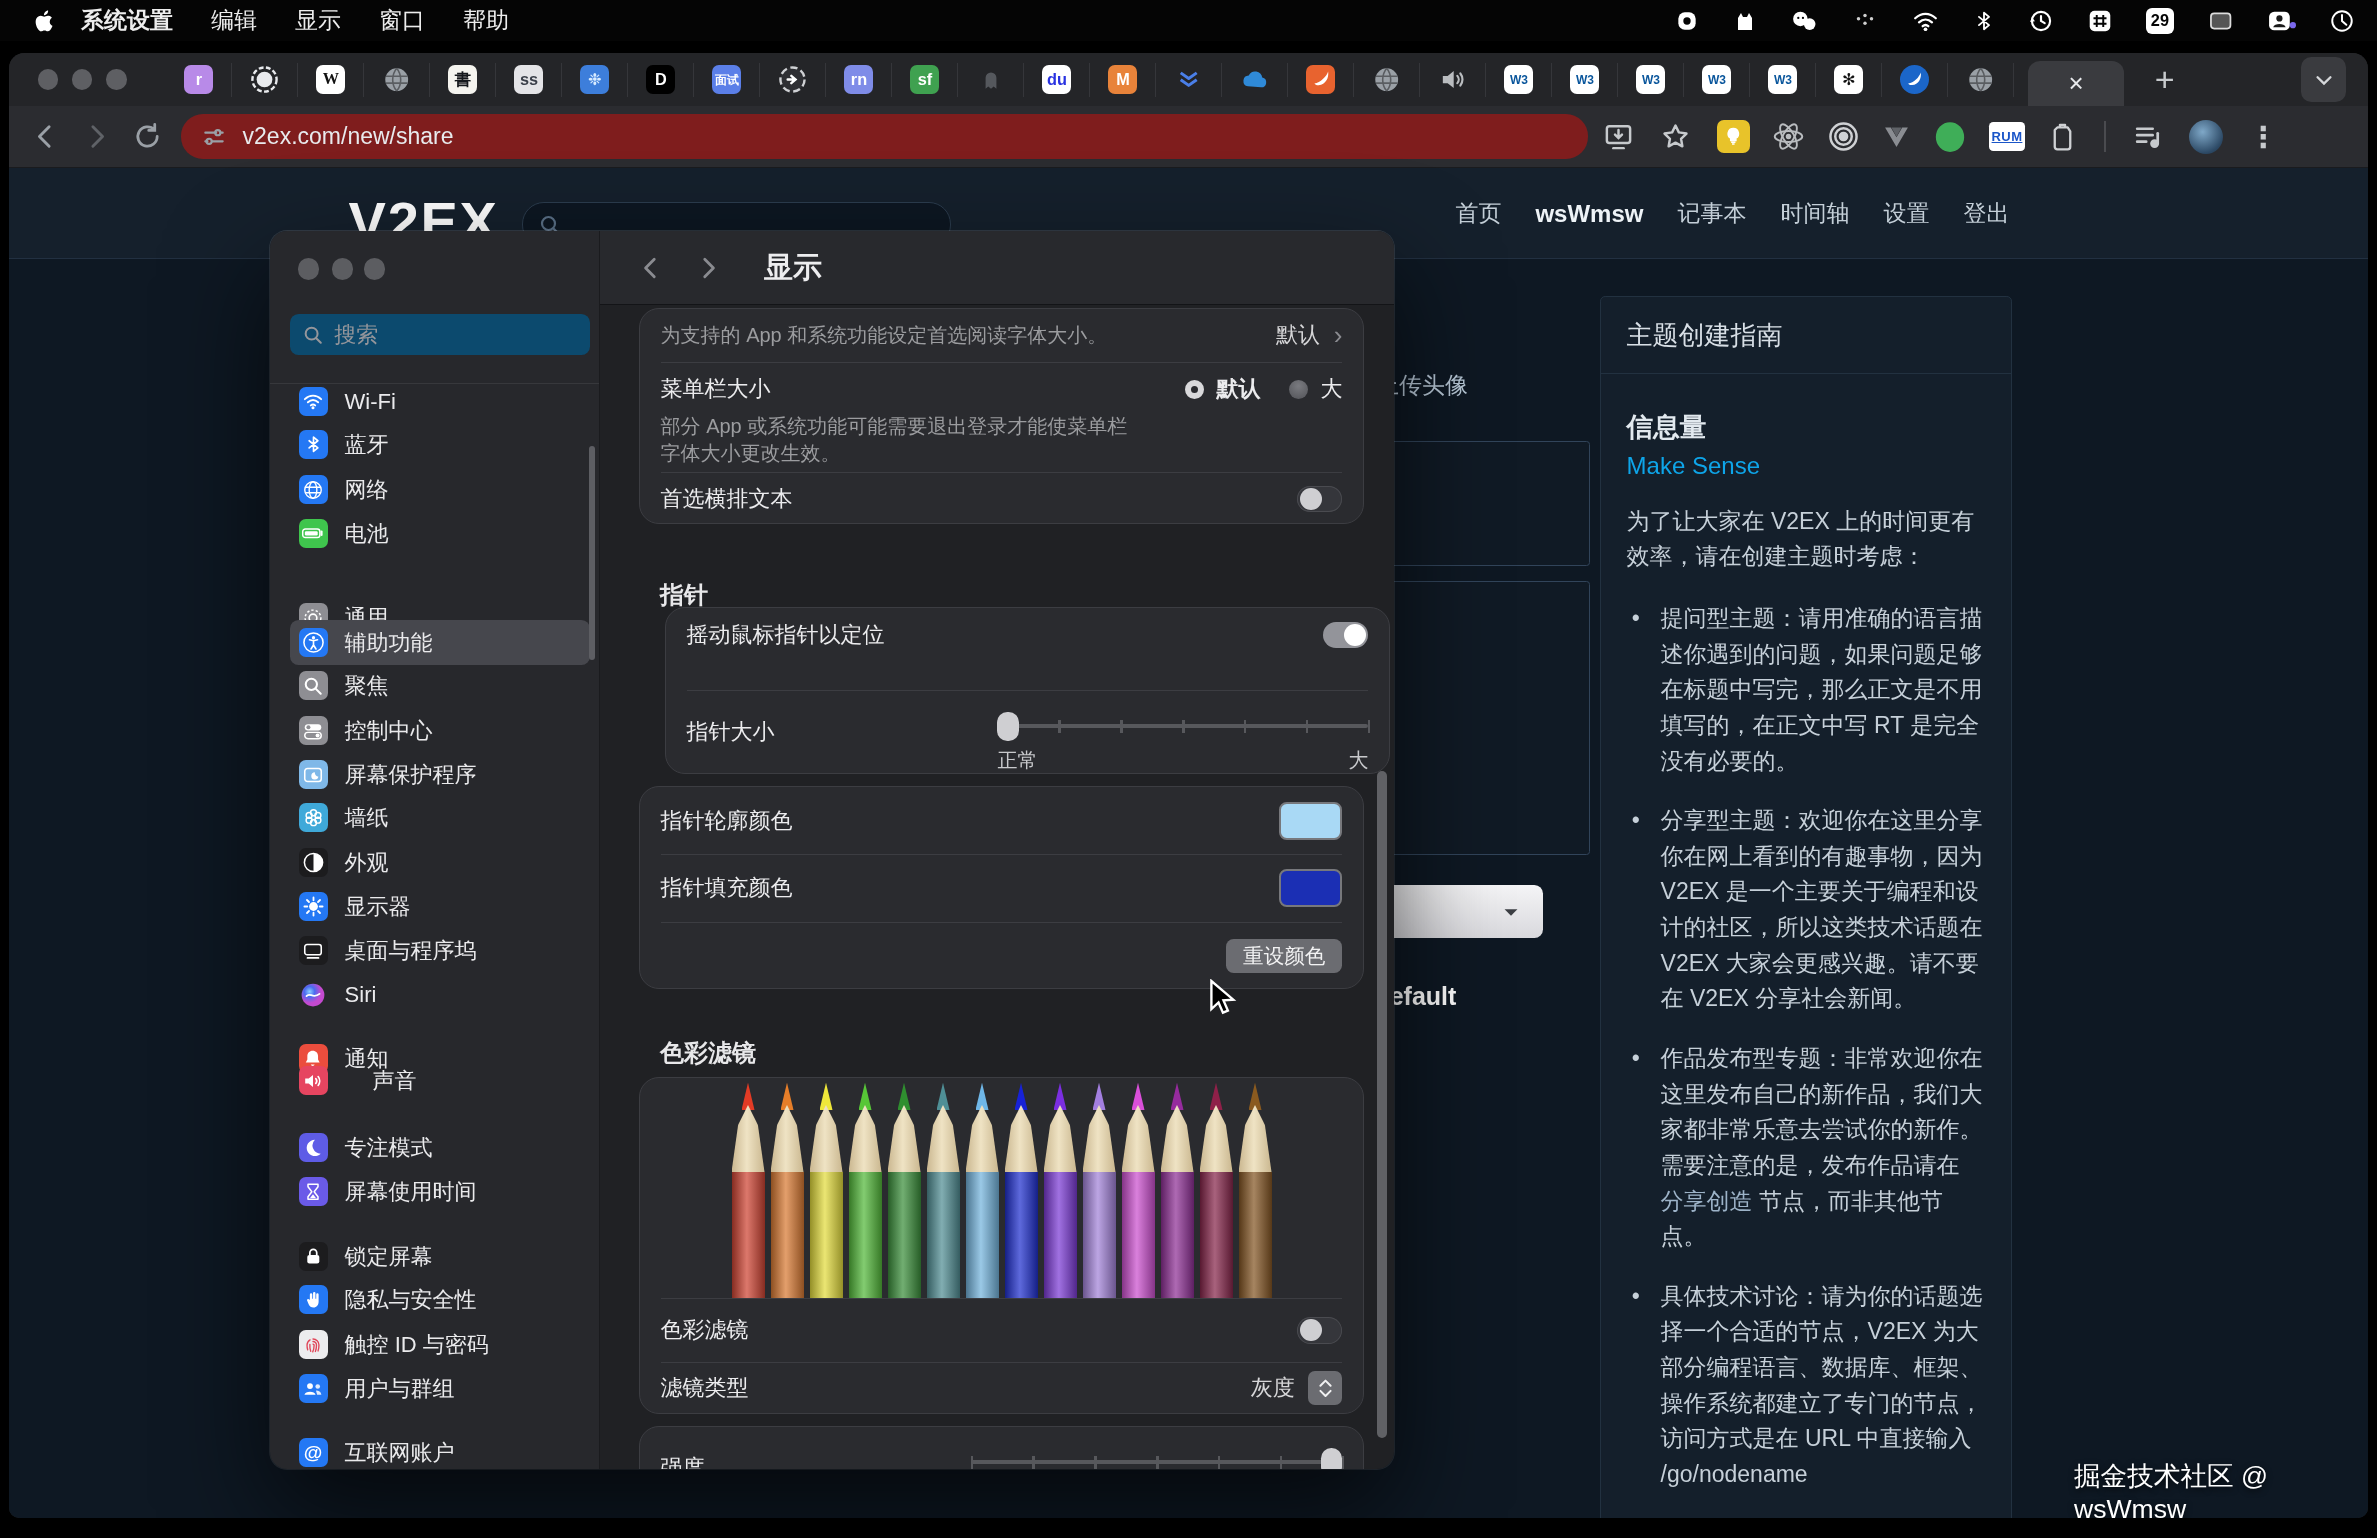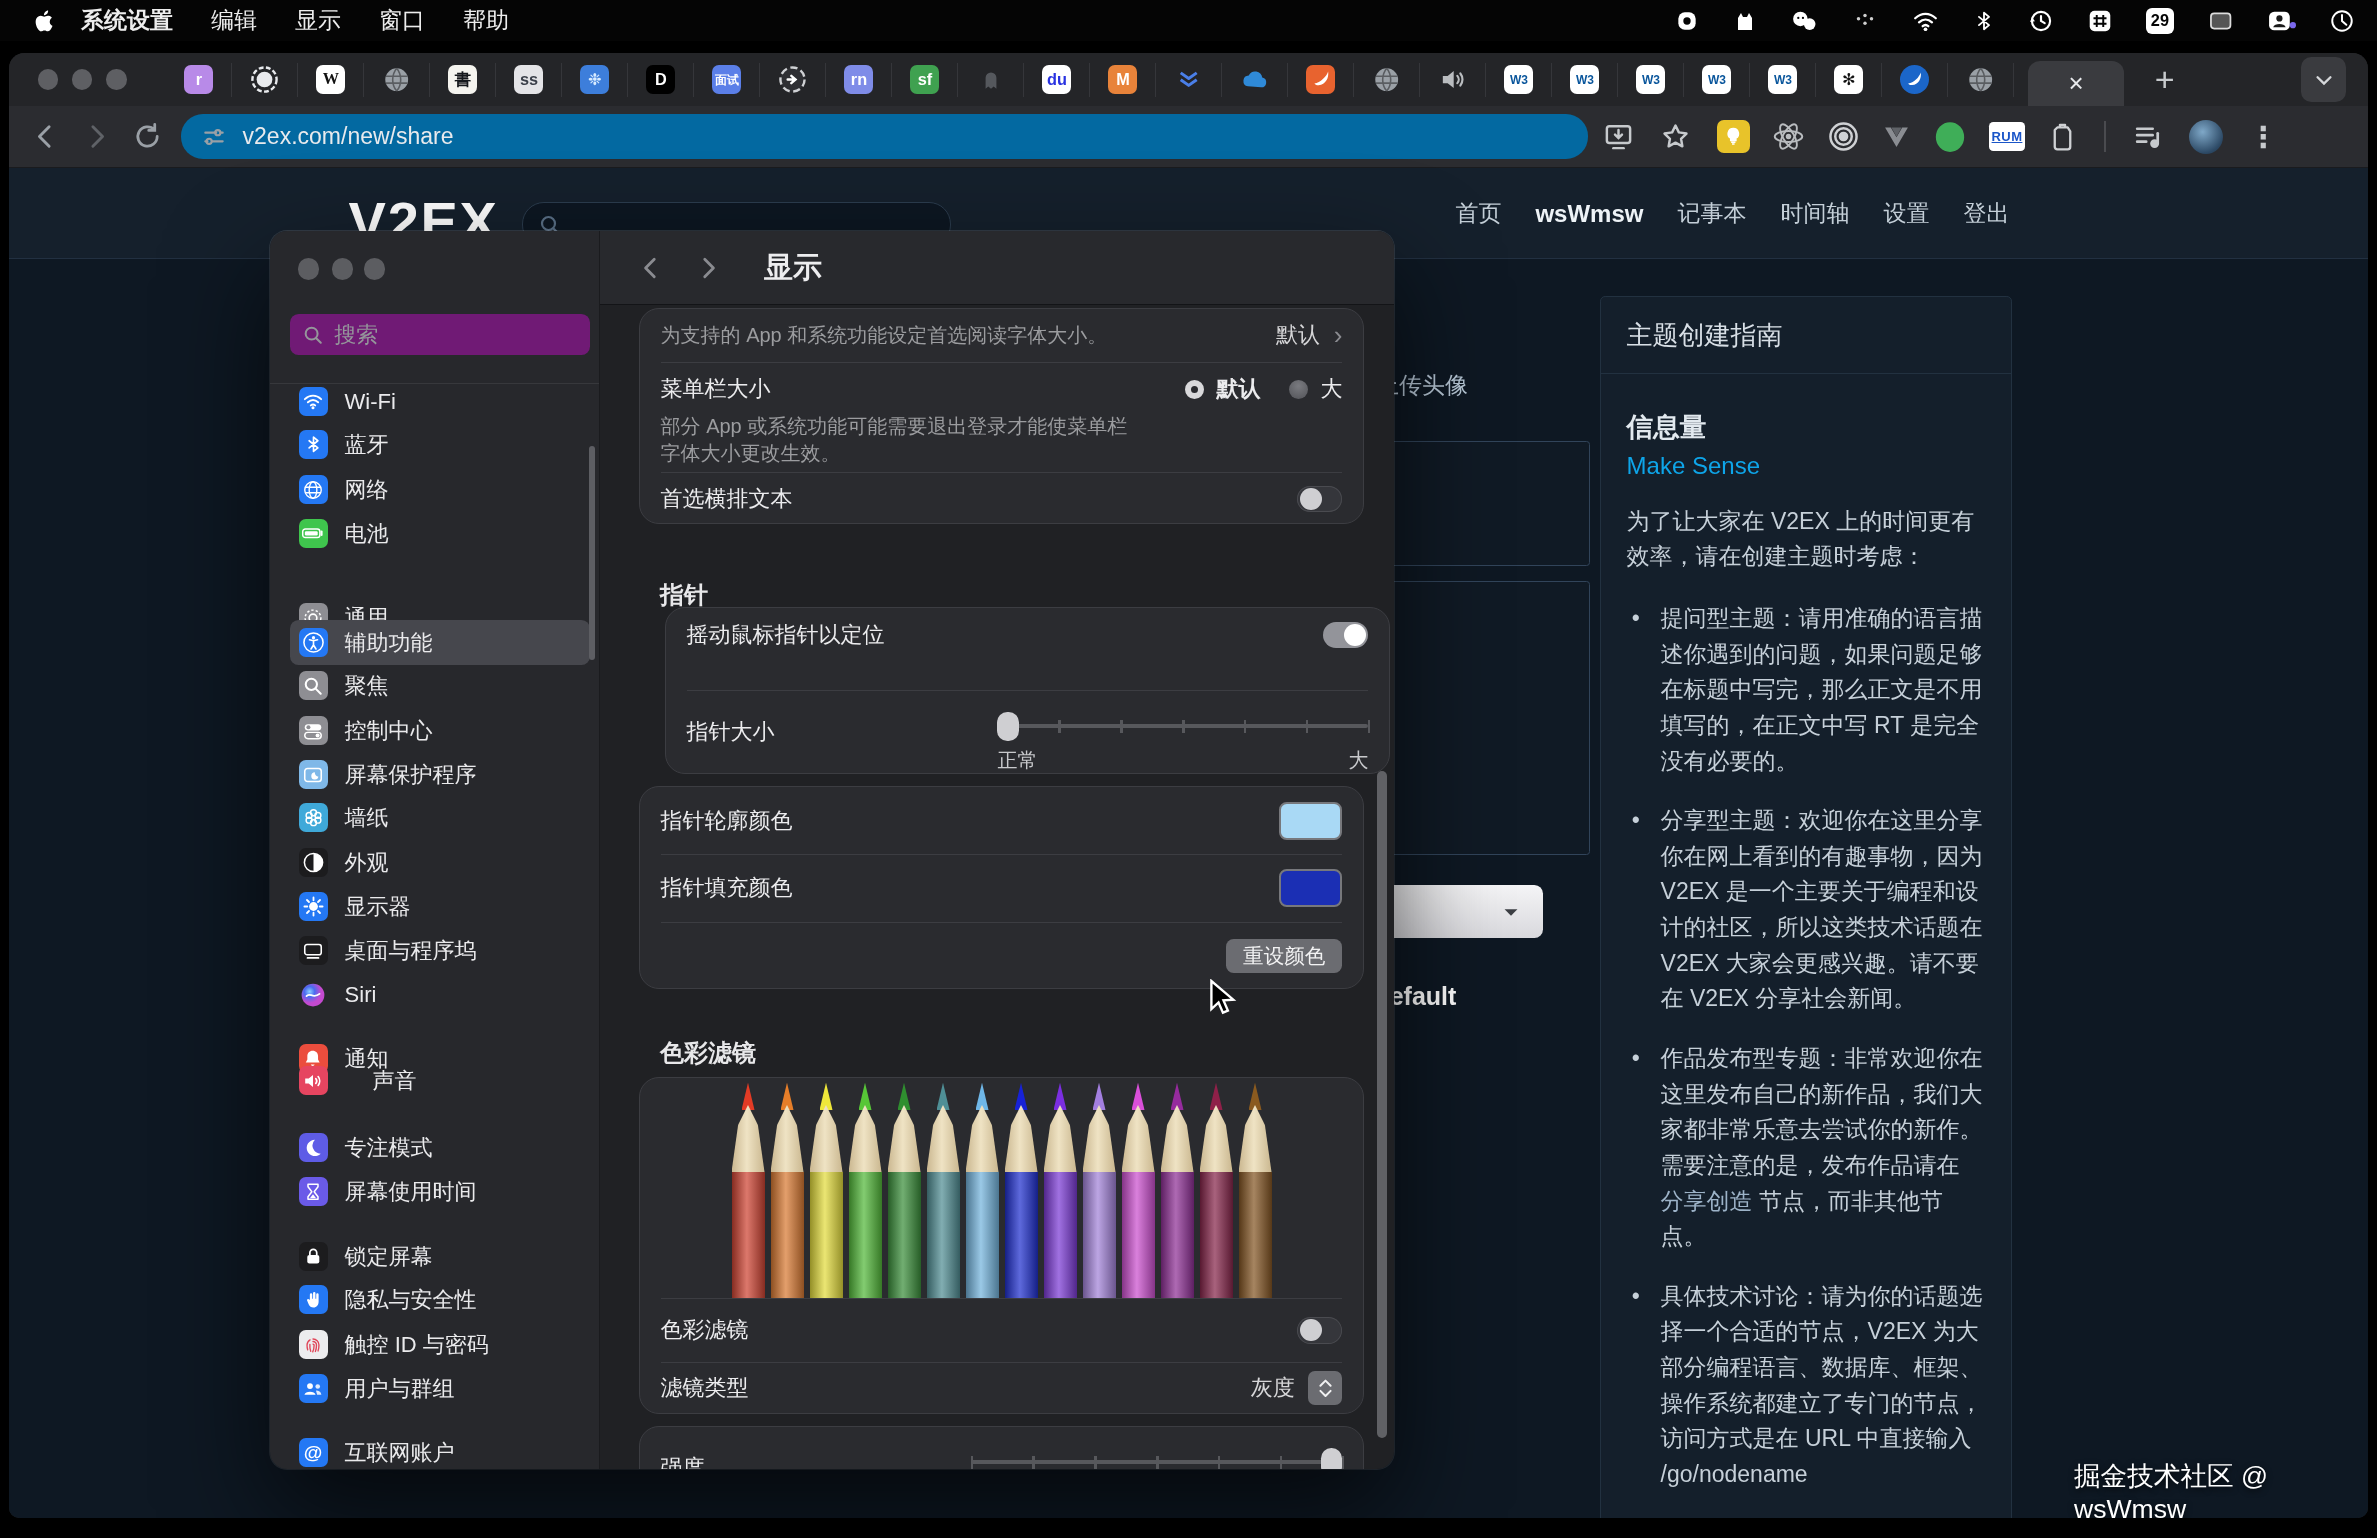--- a/index.html
+++ b/index.html
@@ -24,21 +24,21 @@
   #pins{display:flex;align-items:center;margin-left:26px;height:38px;}
   .pin{width:66px;height:34px;display:flex;align-items:center;justify-content:center;border-right:1.7px solid #35363a;}
   .fav{width:29px;height:29px;border-radius:6.9px;display:flex;align-items:center;justify-content:center;font-size:16.3px;font-weight:700;line-height:1;}
   .fav.small{font-size:12px;}
   #activetab{margin-left:13.7px;width:96px;height:45px;background:#3a3b3f;border-radius:12px 12px 0 0;display:flex;align-items:center;justify-content:center;align-self:flex-end;color:#e8eaed;font-size:26px;}
   #newtab{margin-left:19px;color:#c7cacd;font-size:34px;font-weight:400;width:43px;text-align:center;}
   #tab-chevron{margin-left:auto;margin-right:22px;width:45px;height:45px;background:#3a3b3f;border-radius:10.3px;display:flex;align-items:center;justify-content:center;color:#d5d7da;}
   #toolbar{height:62px;background:#2b2c30;display:flex;align-items:center;border-bottom:0.9px solid #1a1b1e;}
   .nav-ic{color:#8d9095;margin-left:22px;}
   .nav-ic.dim{color:#5f6267;}
-  #omnibox{height:45px;width:1407px;margin-left:19px;background:#0369a1;border-radius:22px;display:flex;align-items:center;padding:0 20.6px;}
+  #omnibox{height:45px;width:1407px;margin-left:19px;background:#7f1d1d;border-radius:22px;display:flex;align-items:center;padding:0 20.6px;}
   #siteinfo{color:#9aa0a6;margin-right:15.4px;}
   #urltext{color:#e8eaed;font-size:23px;}
   #tb-right{display:flex;align-items:center;margin-left:15.4px;gap:26px;}
   .ext{width:33px;height:33px;display:flex;align-items:center;justify-content:center;border-radius:6.9px;font-weight:700;}
   #tb-sep{width:1.7px;height:31px;background:#4a4b4f;}
   #avatar{width:34px;height:34px;border-radius:50%;background:radial-gradient(circle at 40% 35%,#7fa8c8,#2d4a66 70%,#1a2e42);}
 
   
   #page{position:absolute;top:115px;left:0;right:0;bottom:0;background:#0e1823;overflow:hidden;}
   #pageheader{height:91px;background:#15202c;border-bottom:0.9px solid #223041;position:relative;}
@@ -66,21 +66,21 @@
   .g-li{display:flex;margin-bottom:24px;font-size:23px;line-height:1.55;color:#c6d0d9;}
   .g-li .dot{width:34px;flex:0 0 34px;padding-left:5.1px;}
   .g-li a{color:#9db3c8;text-decoration:none;}
 
   #watermark{position:absolute;left:2074px;top:1458px;z-index:90;color:#fff;font-size:26.6px;text-shadow:0 1.7px 6.9px rgba(0,0,0,.8);}
 
   
   #settings{position:absolute;left:270px;top:231px;width:1124px;height:1238px;border-radius:17px;overflow:hidden;display:flex;z-index:100;box-shadow:0 43px 103px rgba(0,0,0,.65),0 0 0 0.9px rgba(255,255,255,.13);}
   #sb{width:330px;background:#27282c;position:relative;border-right:0.9px solid #1a1b1e;flex:0 0 330px;}
   .sb-tl{position:absolute;top:27.4px;width:21.4px;height:21.4px;border-radius:50%;background:#5c5d61;}
-  #sb-search{position:absolute;left:20px;top:83px;width:300px;height:41px;border-radius:8.6px;background:#701a75;display:flex;align-items:center;padding:0 12px;color:#95969b;font-size:22px;gap:10.3px;}
+  #sb-search{position:absolute;left:20px;top:83px;width:300px;height:41px;border-radius:8.6px;background:#0c4a6e;display:flex;align-items:center;padding:0 12px;color:#95969b;font-size:22px;gap:10.3px;}
   #sb-div{position:absolute;left:0;right:0;top:152px;height:0.9px;background:rgba(255,255,255,.08);}
   .sb-item{position:absolute;left:20px;width:300px;height:45px;display:flex;align-items:center;border-radius:8.6px;}
   .sb-item.sel{background:#46474d;}
   .sb-icon{width:29px;height:29px;border-radius:6.9px;margin-left:8.6px;display:flex;align-items:center;justify-content:center;color:#fff;flex:0 0 29px;font-size:20.6px;}
   .sb-label{margin-left:17px;font-size:22px;color:#eaeaec;white-space:nowrap;}
   #sb-scroll{position:absolute;right:4.3px;top:215px;width:6px;height:214px;border-radius:3.4px;background:#5d5e63;}
 
   #main{flex:1;background:#202124;position:relative;}
   #m-header{position:absolute;top:0;left:0;right:0;height:74px;background:#28292d;border-bottom:0.9px solid #131417;display:flex;align-items:center;}
   .m-chev{color:#8a8b90;margin-left:38px;}

